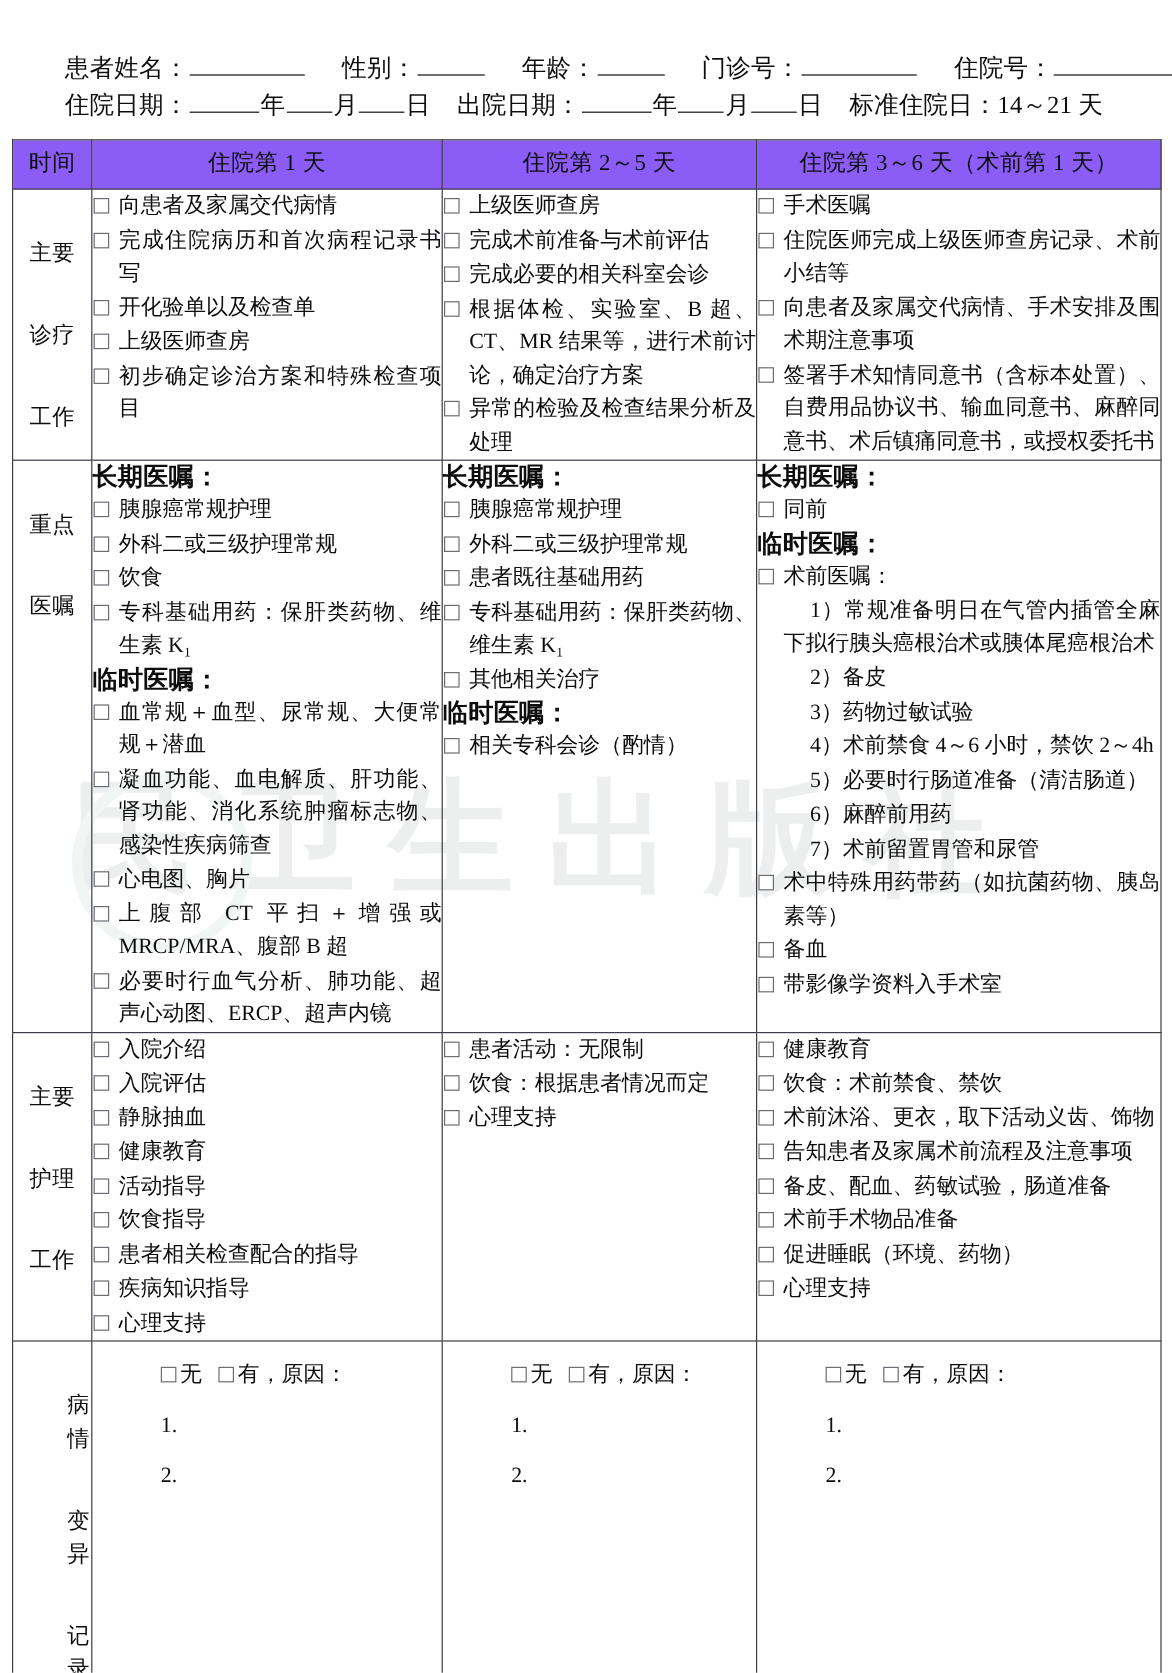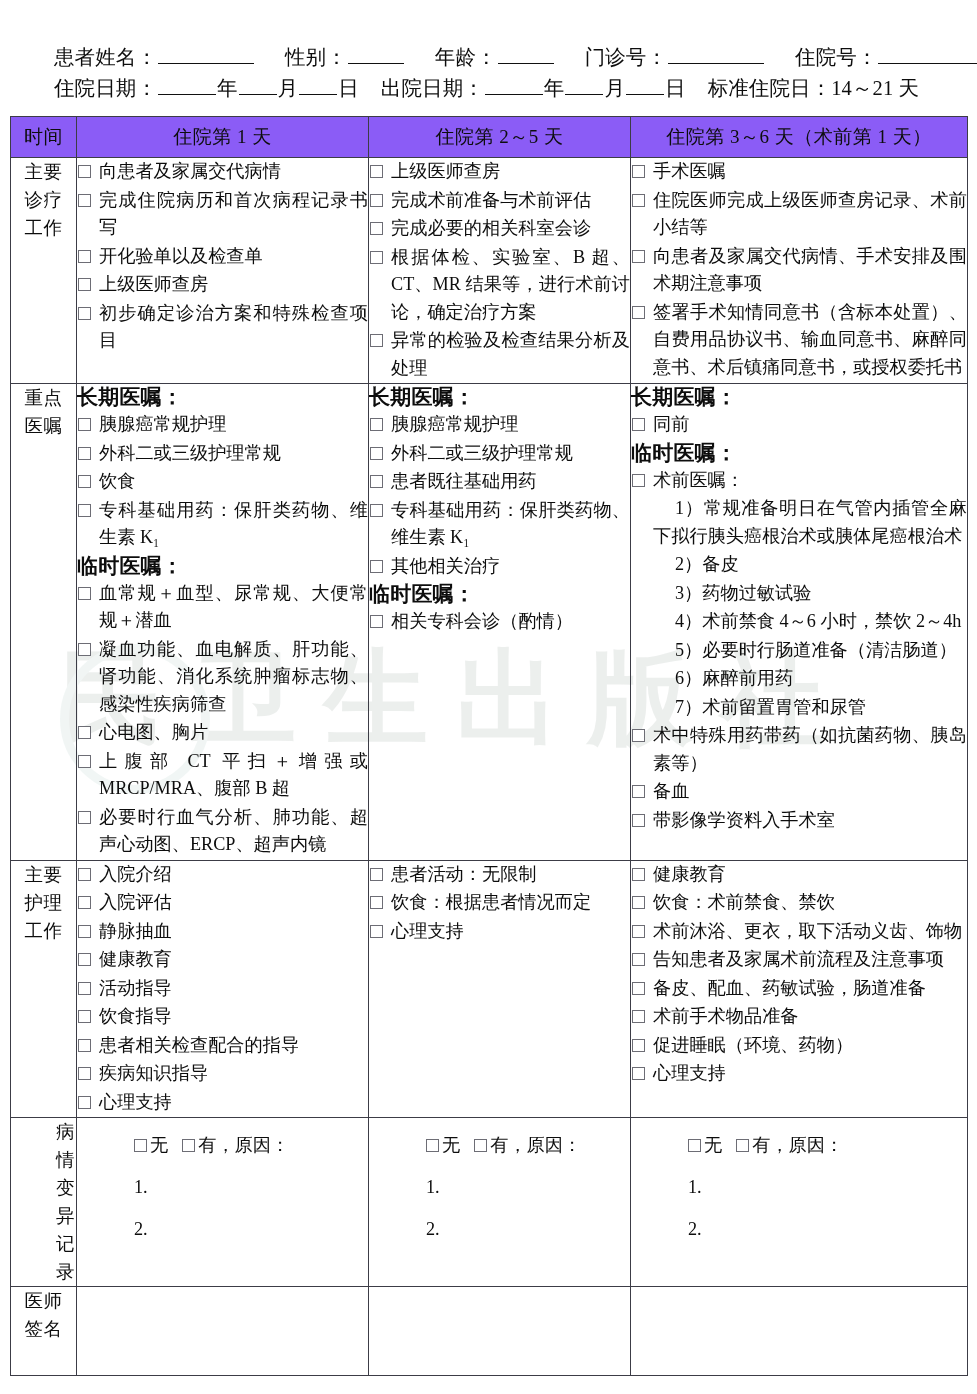--- a/index.html
+++ b/index.html
@@ -100,21 +100,21 @@
   }
 
   td.rowlabel {
     text-align: center;
     font-size: 18.5px;
     line-height: 28px;
     vertical-align: middle;
     letter-spacing: 0.5px;
     padding: 0 2px;
   }
-  td.rowlabel .lbl-line { display: block; }
+  td.rowlabel .lbl-line { display: block; margin-top: 40px; }
 
   td.cell {
     padding: 8px 8px 8px 7px;
     font-size: 18.2px;
     line-height: 27.5px;
   }
 
   ul.items {
     list-style: none;
     margin: 0;

